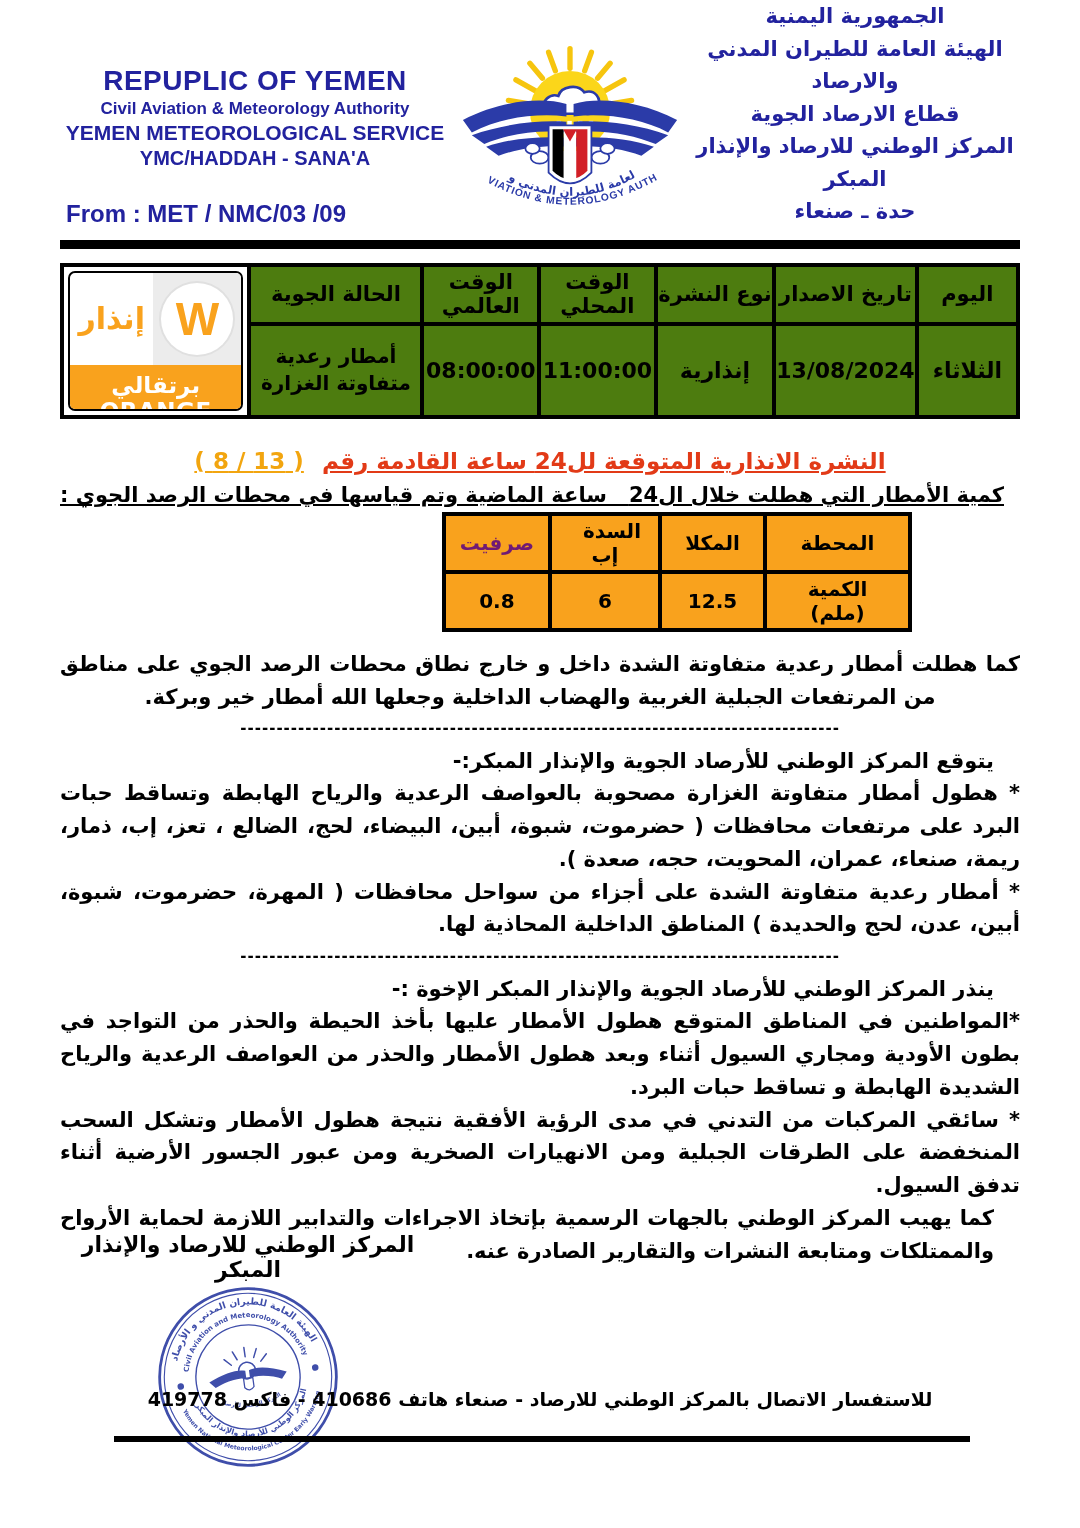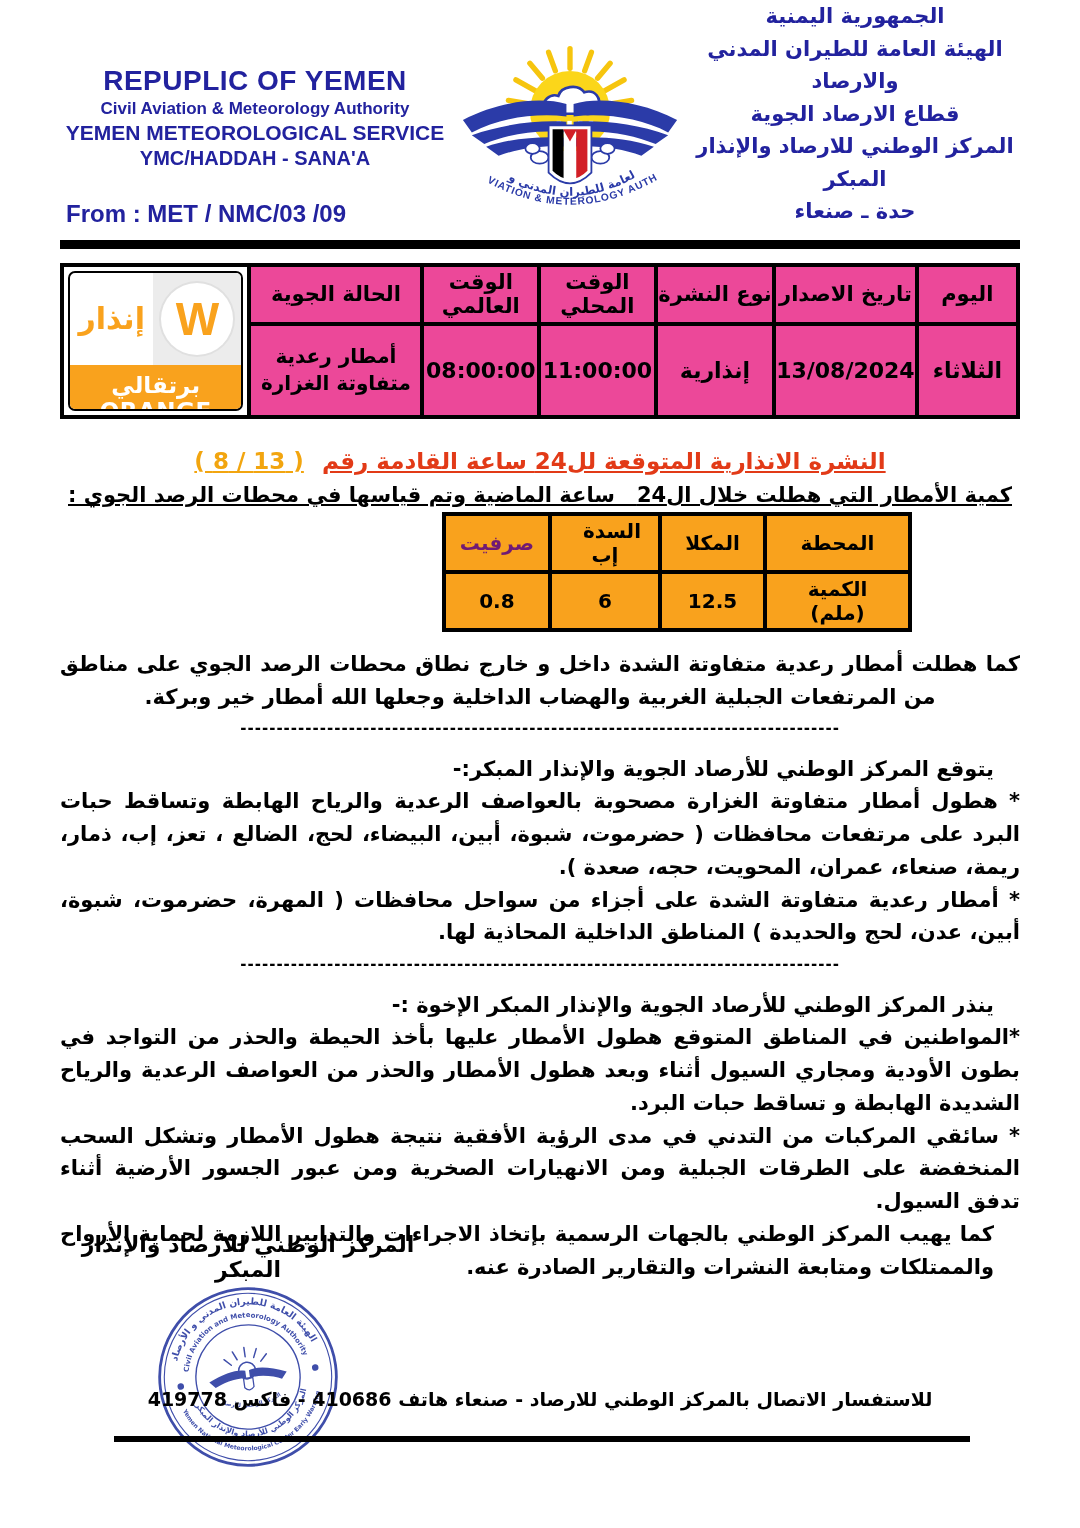--- a/index.html
+++ b/index.html
@@ -30,21 +30,21 @@
   .hdr-ar {
     flex:1; direction:rtl; text-align:center;
     color:#22229E; font-weight:bold; font-size:21px; line-height:1.55;
   }
 
   .black-bar { margin-top:12px; height:9px; background:#000; }
 
   
   table.info { width:100%; margin-top:14px; border-collapse:collapse; direction:rtl; table-layout:fixed; }
   table.info td {
-    border:4px solid #000; background:#ec4899;
+    border:4px solid #000; background:#4d7c0f;
     text-align:center; font-weight:bold; vertical-align:middle;
   }
   table.info tr.hdr td { height:56px; font-size:21px; }
   table.info tr.val td { height:88px; font-size:22px; }
   td.cond { font-size:20px !important; line-height:1.35; }
   td.logo-cell { background:#fff !important; padding:4px; }
   .wbadge { border:2px solid #000; border-radius:7px; height:140px; display:flex; flex-direction:column; overflow:hidden; background:#fff; }
   .wbadge-top { flex:1; display:flex; align-items:center; }
   .wbox { width:88px; height:92px; background:#ececec; display:flex; align-items:center; justify-content:center; }
   .wcircle {
@@ -53,40 +53,40 @@
     display:flex; align-items:center; justify-content:center;
     color:#F9A21D; font-size:46px; font-weight:bold; font-family:"Liberation Sans", sans-serif;
   }
   .inzar { flex:1; text-align:center; color:#F9A21D; font-size:30px; font-weight:bold; direction:rtl; }
   .wstrip { background:#F9A21D; color:#fff; font-weight:bold; font-size:23px; text-align:center; padding:7px 0; direction:rtl; letter-spacing:.5px; }
 
   
   .btitle { margin-top:29px; text-align:center; direction:rtl; font-weight:bold; font-size:23px; }
   .btitle .t-main { color:#E23A17; text-decoration:underline; }
   .btitle .t-num  { color:#F2A50F; text-decoration:underline; margin-right:10px; }
-  .rain-intro { margin-top:9px; text-align:center; direction:rtl; font-weight:bold; font-size:21px; text-decoration:underline; }
+  .rain-intro { margin-top:9px; text-align:left; direction:rtl; font-weight:bold; font-size:21px; text-decoration:underline; }
 
   
   .rain-wrap { direction:rtl; margin-top:5px; }
   table.rain { border-collapse:collapse; direction:rtl; margin-right:108px; }
   table.rain td {
     border:4px solid #000; background:#F9A21D;
     text-align:center; font-weight:bold; font-size:20px; padding:3px 14px;
   }
   table.rain .c-st { width:145px; }
   table.rain .c-1 { width:105px; }
   table.rain .c-2 { width:110px; }
   table.rain .c-3 { width:88px; }
   .red-name { color:#701a75; }
 
   
   .body-txt { direction:rtl; font-weight:bold; font-size:21px; line-height:1.56; }
   .para-center { margin-top:16px; text-align:justify; text-align-last:center; }
   .sep { text-align:center; font-weight:bold; font-size:15px; letter-spacing:1px; white-space:nowrap; overflow:hidden; width:600px; margin:4px auto 0; }
-  .lead { margin-top:12px; padding-right:26px; }
+  .lead { margin-top:4px; padding-right:26px; }
   .bullet { text-align:justify; text-align-last:right; }
   .closing { text-align:justify; text-align-last:right; padding-right:26px; }
 
   
   .sig-block { position:absolute; left:58px; top:1232px; width:380px; text-align:center; }
   .sig-text { direction:rtl; font-weight:bold; font-size:22px; }
   .stamp { margin-top:2px; transform:rotate(-8deg); opacity:.92; }
   .bottom-line { position:absolute; left:114px; top:1436px; width:856px; height:6px; background:#000; }
   .contact { position:absolute; left:0; top:1388px; width:100%; text-align:center; direction:rtl; font-weight:bold; font-size:19px; }
 </style>

